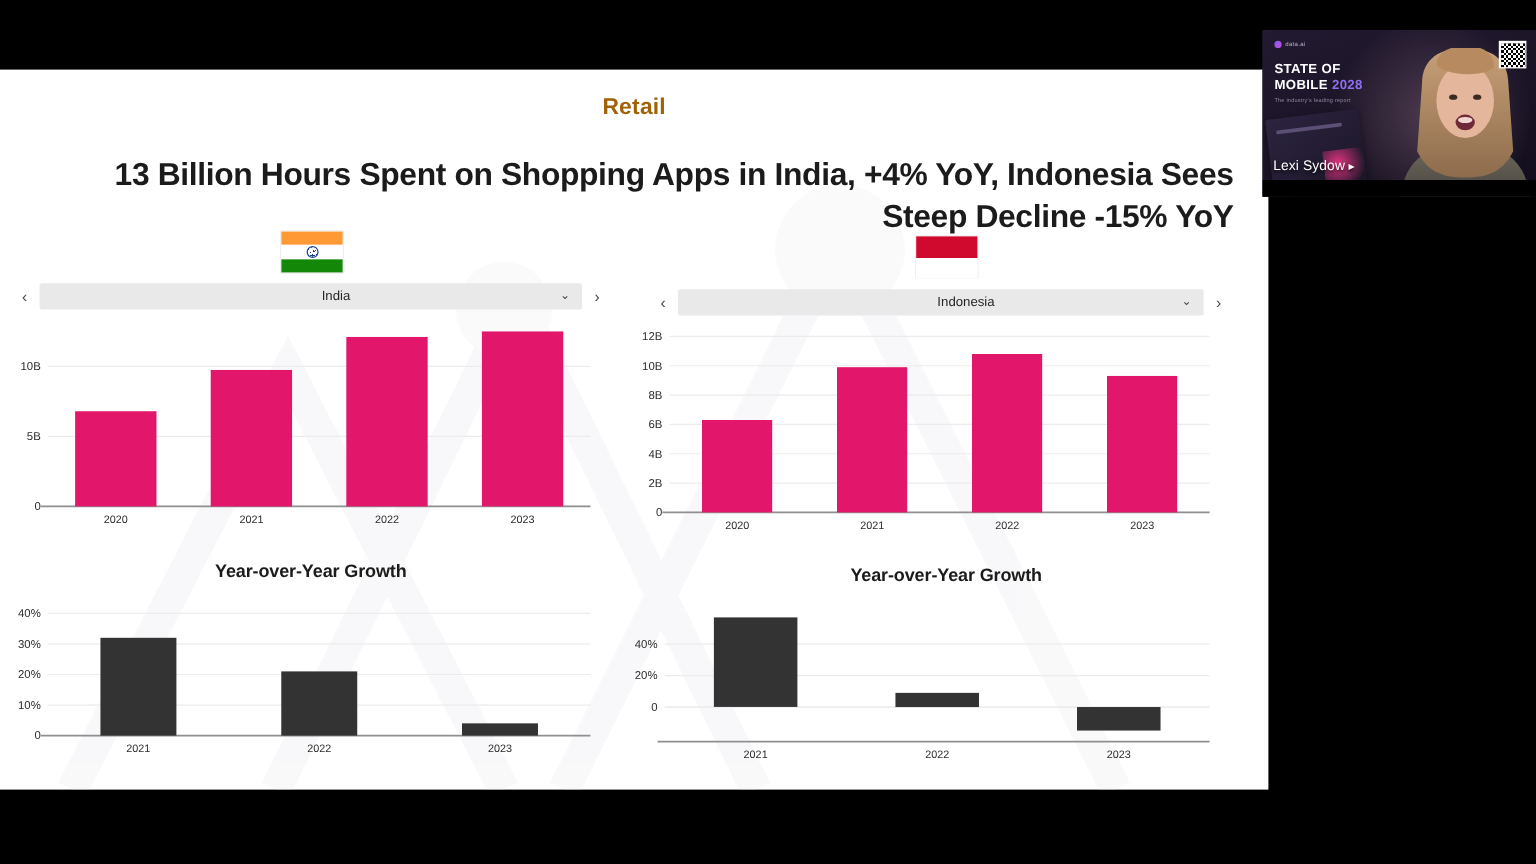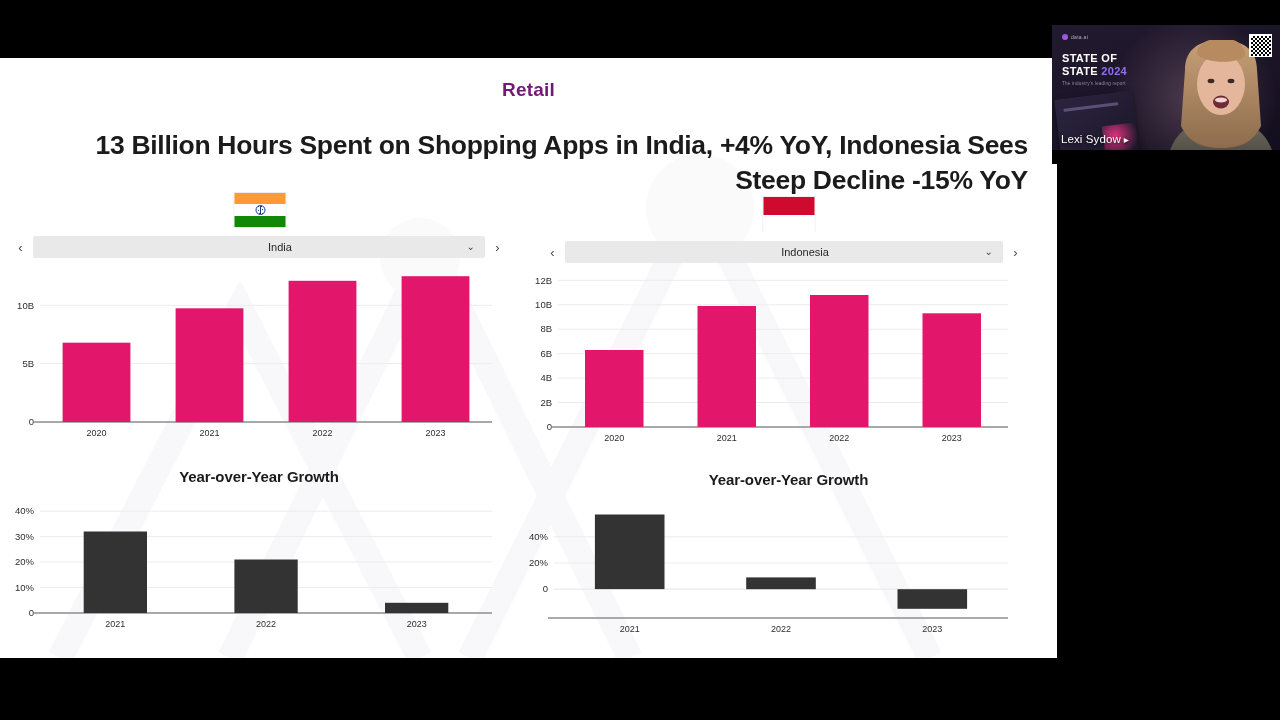--- a/index.html
+++ b/index.html
@@ -22,21 +22,21 @@
     position:absolute; left:0; top:0; width:100%; height:100%;
     opacity:.55; pointer-events:none;
   }
 
   .slide-inner { position:relative; width:100%; height:100%; }
 
   
   #category {
     position:absolute; top:21px; left:0; width:1057px;
     text-align:center;
-    color:#701a75;
+    color:#a16207;
     font-size:19px; font-weight:bold;
     letter-spacing:.2px;
   }
   #headline {
     position:absolute; top:70px; left:28px; width:1000px;
     text-align:right;
     color:#1b1b1b;
     font-size:26.5px; font-weight:bold; line-height:1.33;
     letter-spacing:-.3px;
   }
@@ -350,22 +350,22 @@
   <div id="video">
     <div class="vbg"></div>
 
     <div class="brandline">
       <span class="brand-dot"></span>
       <span>data.ai</span>
     </div>
 
     <div class="title1">
       <span>STATE OF</span><br>
-      <span>STATE</span>
-      <span class="yr">2024</span>
+      <span>MOBILE</span>
+      <span class="yr">2028</span>
     </div>
     <div class="tagline">The industry's leading report</div>
 
     <div class="report"></div>
 
     <svg class="person" viewBox="0 0 128 124">
       <defs>
         <linearGradient id="hairG" x1="0" y1="0" x2="0" y2="1">
           <stop offset="0%" stop-color="#c7a077"></stop>
           <stop offset="100%" stop-color="#8d6b4c"></stop>

